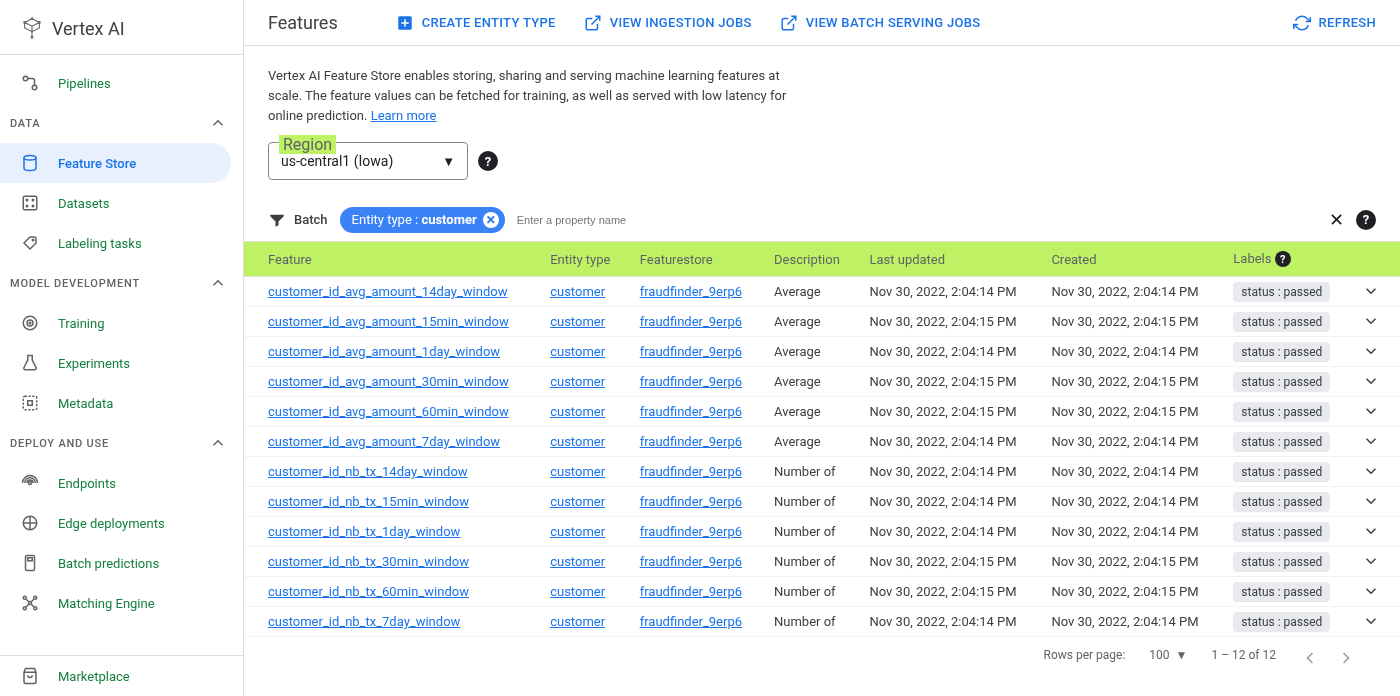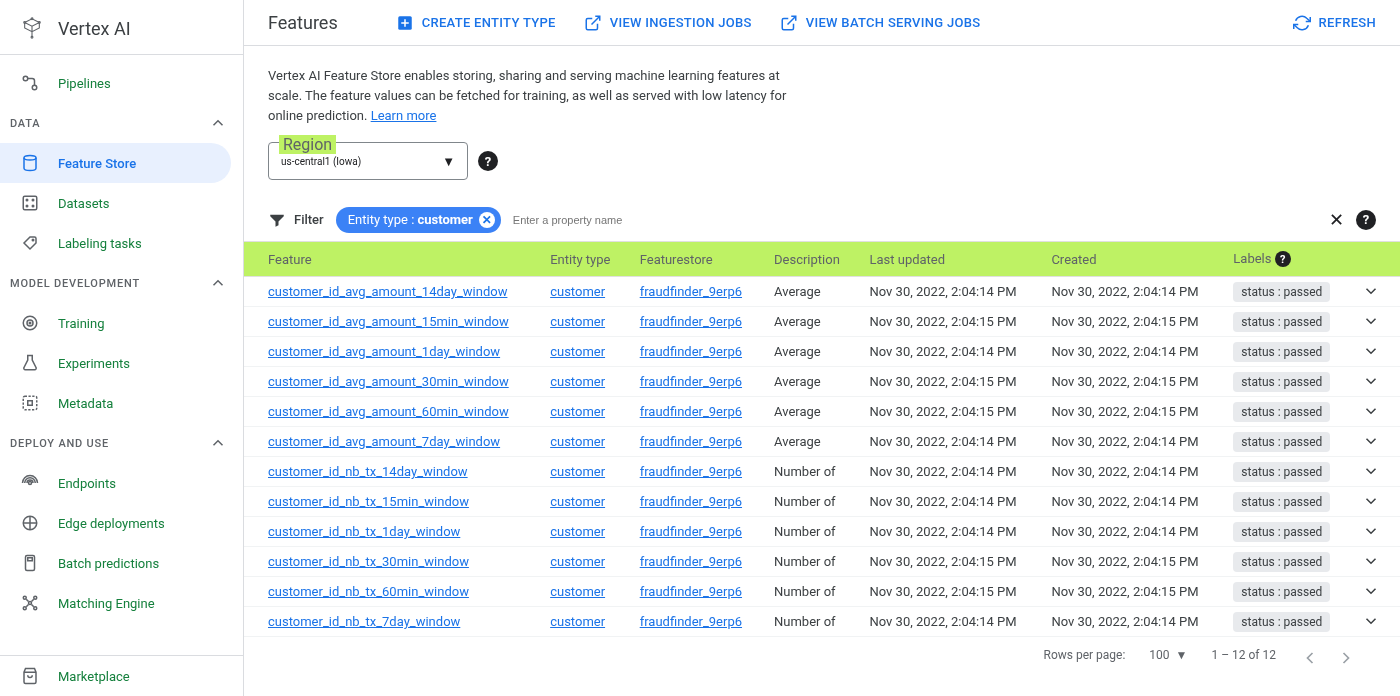--- a/index.html
+++ b/index.html
@@ -1,19 +1,19 @@
 <!DOCTYPE html>
 <html><head>
 <meta charset="utf-8">
 <style>
 * { box-sizing: border-box; margin: 0; padding: 0; }
 body { font-family: 'Google Sans', Roboto, Arial, sans-serif; font-size: 13px; color: #202124; background: #fff; width: 1400px; height: 696px; overflow: hidden; }
 .layout { display: flex; height: 100%; }
 .sidebar { width: 244px; border-right: 1px solid #dadce0; display: flex; flex-direction: column; overflow-y: auto; }
-.sidebar-header { display: flex; align-items: center; padding: 16px 20px 14px 20px; border-bottom: 1px solid #dadce0; gap: 14px; }
+.sidebar-header { display: flex; align-items: center; padding: 16px 20px 14px 20px; border-bottom: 1px solid #dadce0; gap: 8px; }
 .product-logo { width: 24px; height: 24px; display:flex; align-items:center; justify-content:center; }
 .product-title { font-size: 18px; font-weight: 400; color: #3c4043; }
 .nav { padding-top: 8px; flex: 1; }
 .nav-item { display: flex; align-items: center; height: 40px; padding: 0 16px 0 20px; gap: 18px; cursor: pointer; font-size: 13px; color: #15803d; border-radius: 0 20px 20px 0; margin-right: 12px;}
 .nav-item.selected { background: #e8f0fe; color: #1a73e8; font-weight: 500; }
 .nav-item .nicon { width: 20px; height: 20px; display:flex; align-items:center; justify-content:center; color:#5f6368; flex-shrink:0;}
 .nav-item.selected .nicon { color:#1a73e8; }
 .nav-section { display: flex; align-items: center; justify-content: space-between; height: 40px; padding: 0 16px 0 10px; font-size: 11px; color: #5f6368; letter-spacing: 0.8px; cursor: pointer; font-weight:500;}
 .nav-section .exp { color: #5f6368; }
 .sidebar-footer { border-top: 1px solid #dadce0; }
@@ -22,21 +22,21 @@
 .page-title { font-size: 18px; color: #3c4043; margin-right: 30px; }
 .action-btn { display: flex; align-items: center; gap: 8px; color: #1a73e8; font-size: 13px; font-weight: 500; letter-spacing: 0.3px; cursor: pointer; text-transform: uppercase; }
 .action-btn .aicon { width:18px; height:18px; display:flex; align-items:center; justify-content:center;}
 .spacer { flex: 1; }
 .content { padding: 20px 24px 0 24px; overflow: hidden; display:flex; flex-direction:column; flex:1;}
 .intro { max-width: 520px; font-size: 13px; color: #3c4043; line-height: 1.55; margin-bottom: 16px; }
 .learn-more { color: #1a73e8; text-decoration: underline; cursor: pointer; }
 .region-row { display:flex; align-items:center; gap:10px; margin-bottom:18px;}
 .region-select { position: relative; border: 1px solid #80868b; border-radius: 4px; height: 38px; width: 200px; display: flex; align-items: center; padding: 0 12px; cursor: pointer; }
 .region-label { position: absolute; top: -8px; left: 10px; background: #bef264; padding: 0 4px; font-size: 16px; color: #5f6368; }
-.region-value { font-size: 10px; color: #202124; flex:1;}
+.region-value { font-size: 14px; color: #202124; flex:1;}
 .help-circ { width:20px; height:20px; border-radius:50%; background:#202124; color:#fff; display:flex; align-items:center; justify-content:center; font-size:13px; font-weight:bold; cursor:pointer;}
 .filter-bar { display:flex; align-items:center; height:44px; gap:12px; border-bottom:1px solid #e0e0e0; margin: 0 -24px; padding: 0 24px;}
 .filter-label { display:flex; align-items:center; gap:8px; font-weight:500; color:#3c4043;}
 .chip { background:#3b82f6; color:#fff; border-radius:14px; height:26px; display:flex; align-items:center; padding:0 6px 0 12px; font-size:13px; gap:6px;}
 .chip-x { width:16px; height:16px; border-radius:50%; background:#fff; color:#1a73e8; display:flex; align-items:center; justify-content:center; font-size:12px; cursor:pointer; font-weight:bold;}
 .filter-input { border:none; outline:none; font-size:11px; color:#5f6368; flex:1; background:transparent;}
 .filter-close { cursor:pointer; font-size:18px;}
 .table-wrap { flex:1; overflow:auto; margin: 0 -24px;}
 table { width:100%; border-collapse:collapse; font-size:13px;}
 thead th { text-align:left; font-weight:400; color:#5f6368; background:#bef264; height:34px; padding:0 12px; border-bottom:1px solid #e0e0e0; white-space:nowrap;}
@@ -270,21 +270,21 @@
         <span class="help-circ">?</span>
       </div>
 
       <div class="filter-bar">
         <span class="filter-label">
           <span>
               <svg width="18" height="18" viewBox="0 0 24 24" fill="#3c4043">
                 <path d="M3 5h18v2l-7 7v5l-4 2v-7L3 7z"></path>
               </svg>
             </span>
-          <span>Filter</span>
+          <span>Batch</span>
         </span>
         <span class="chip">
           <span><span>Entity type</span> : <b>customer</b></span>
           <span class="chip-x">✕</span>
         </span>
         <input class="filter-input" placeholder="Enter a property name" style="">
         <span class="filter-close">✕</span>
         <span class="help-circ">?</span>
       </div>
 

